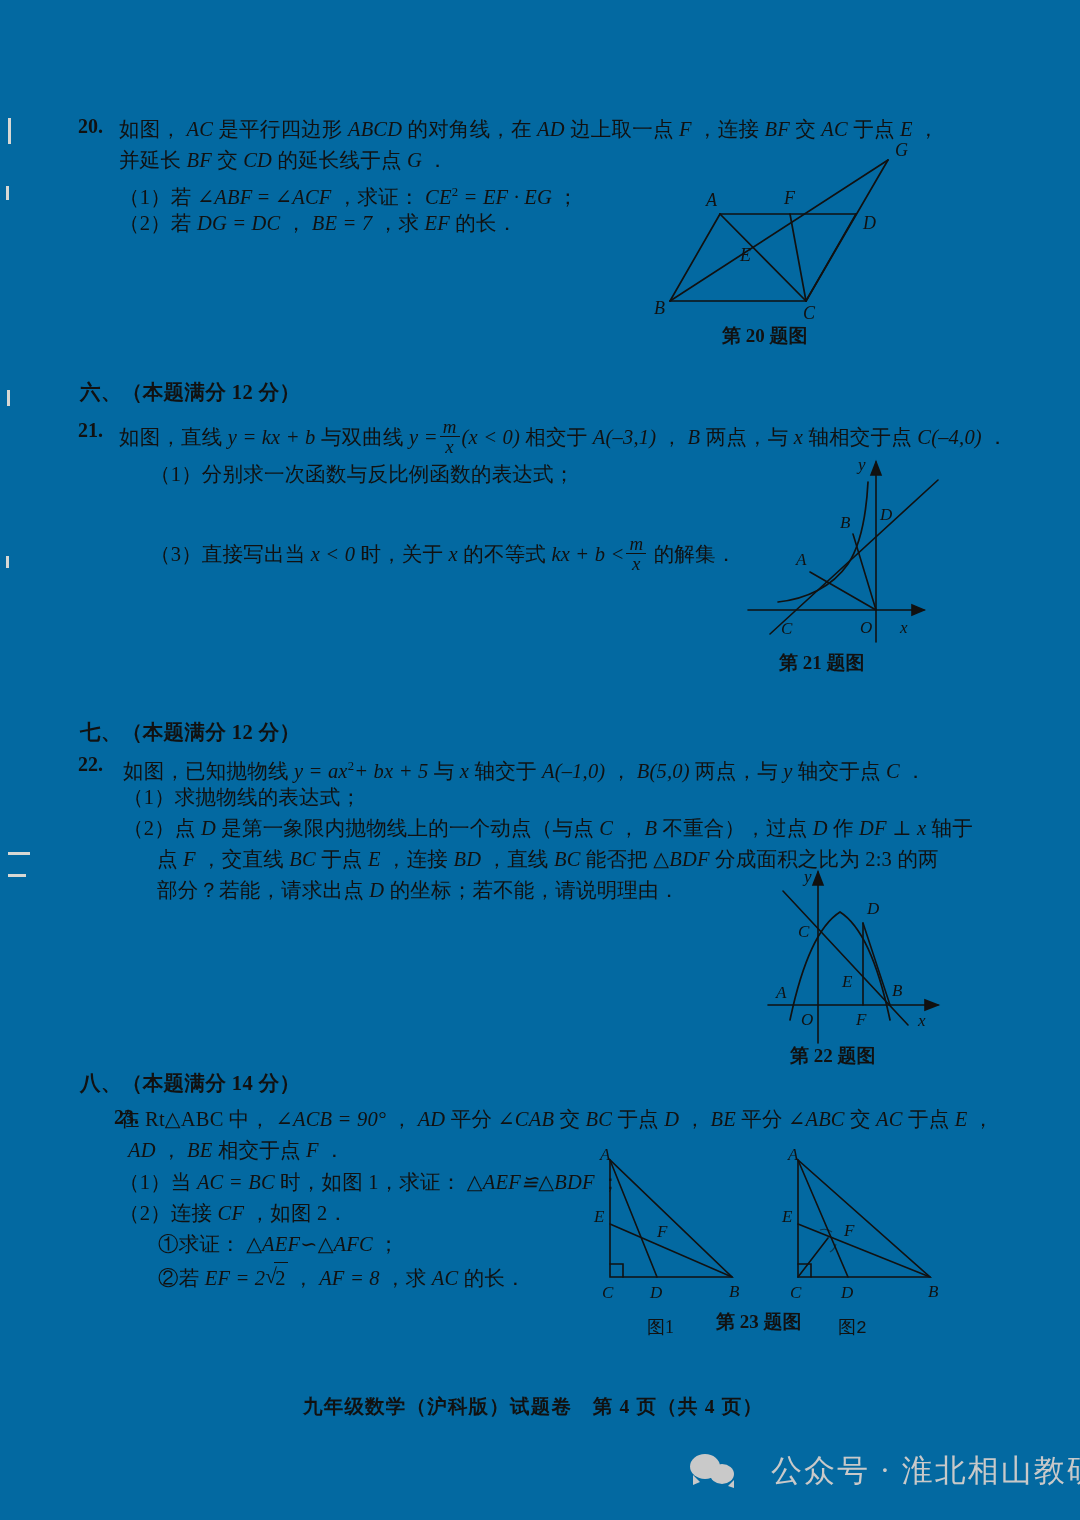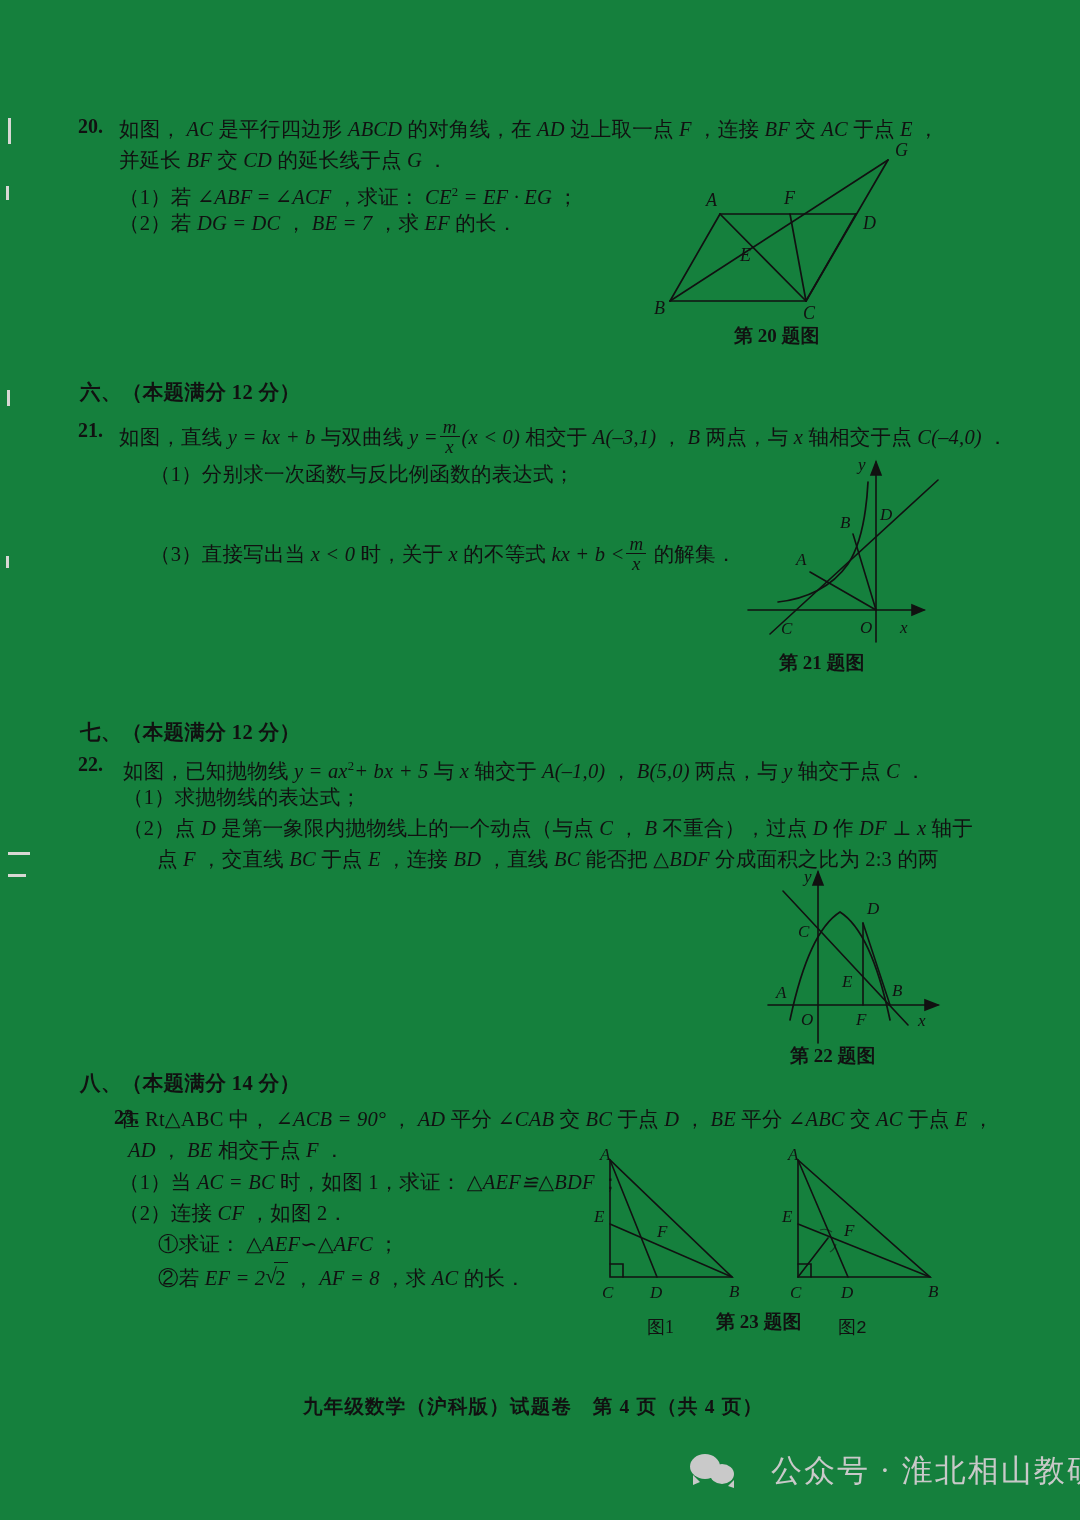--- a/index.html
+++ b/index.html
@@ -11,21 +11,21 @@
     width: 1080px;
     height: 1520px;
     position: relative;
     font-family: "Liberation Serif", "DejaVu Serif", serif;
     color: #111111;
     overflow: hidden;
   }
   .page {
     position: absolute;
     inset: 0;
-    background: #15803d;
+    background: #0369a1;
   }
   .mi { font-family: "Liberation Serif","DejaVu Serif",serif; font-style: italic; }
   .sec-head {
     position: absolute;
     font-weight: bold;
     font-size: 20.5px;
     letter-spacing: 0.4px;
     white-space: nowrap;
   }
   .qnum {
@@ -210,21 +210,21 @@
         <text x="58" y="68">A</text>
         <text x="6" y="176">B</text>
         <text x="155" y="181">C</text>
         <text x="215" y="91">D</text>
         <text x="92" y="123">E</text>
         <text x="136" y="66">F</text>
         <text x="247" y="18">G</text>
       </g>
     </svg>
   </div>
-  <div class="fig-cap" style="left:722px; top:323px;margin-left:12px;">第 20 题图</div>
+  <div class="fig-cap" style="left:722px; top:323px;">第 20 题图</div>
 
   <div class="sec-head" style="left:80px; top:378px;">六、（本题满分 12 分）</div>
 
   <div class="qnum" style="left:78px; top:419px;">21.</div>
 
   <div class="line" style="left:119px; top:417px;">
     <span>如图，直线</span>
     <span class="mi">y = kx + b</span>
     <span>与双曲线</span>
     <span class="mi">y =</span><span class="frac"><span class="top mi">m</span><span class="bot mi">x</span></span><span class="mi">(x &lt; 0)</span>
@@ -330,20 +330,25 @@
     <span class="mi">BD</span>
     <span>，直线</span>
     <span class="mi">BC</span>
     <span>能否把</span>
     <span class="mi">△BDF</span>
     <span>分成面积之比为</span>
     <span>2:3</span>
     <span>的两</span>
   </div>
 
+  <div class="line" style="left:157px; top:875px;">
+    <span>部分？若能，请求出点</span>
+    <span class="mi">D</span>
+    <span>的坐标；若不能，请说明理由．</span>
+  </div>
 
   <div class="fg" style="left:768px; top:868px;">
     <svg width="205" height="185" viewBox="0 0 205 185">
       <g stroke="#111" stroke-width="1.6" fill="none" stroke-linecap="round">
 
         <path d="M0,137 L170,137"></path>
         <path d="M170,137 L157,132 L157,142 Z" fill="#111"></path>
 
         <path d="M50,175 L50,4"></path>
         <path d="M50,4 L45,17 L55,17 Z" fill="#111"></path>

